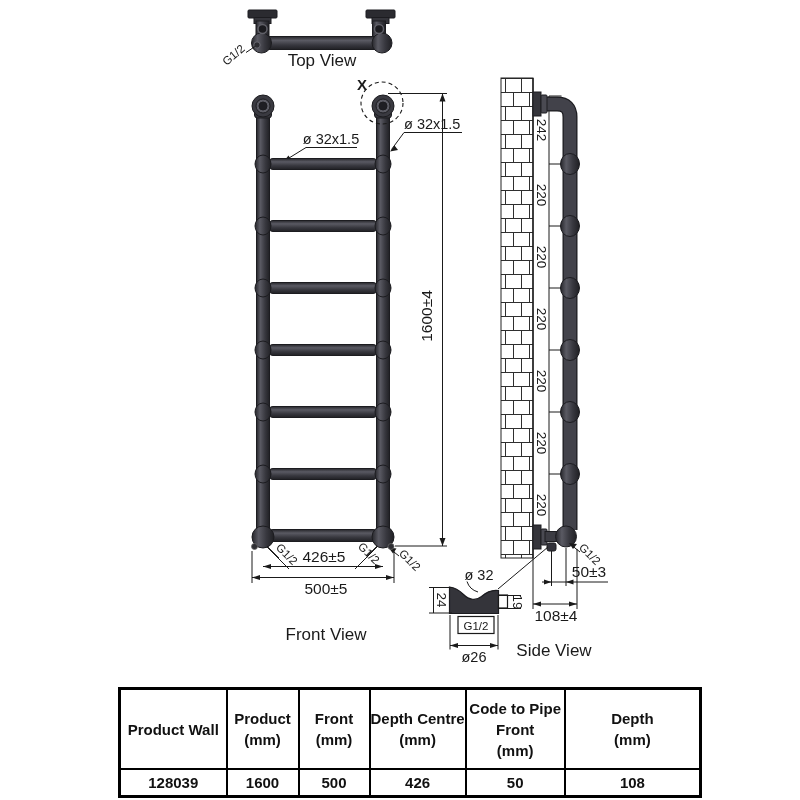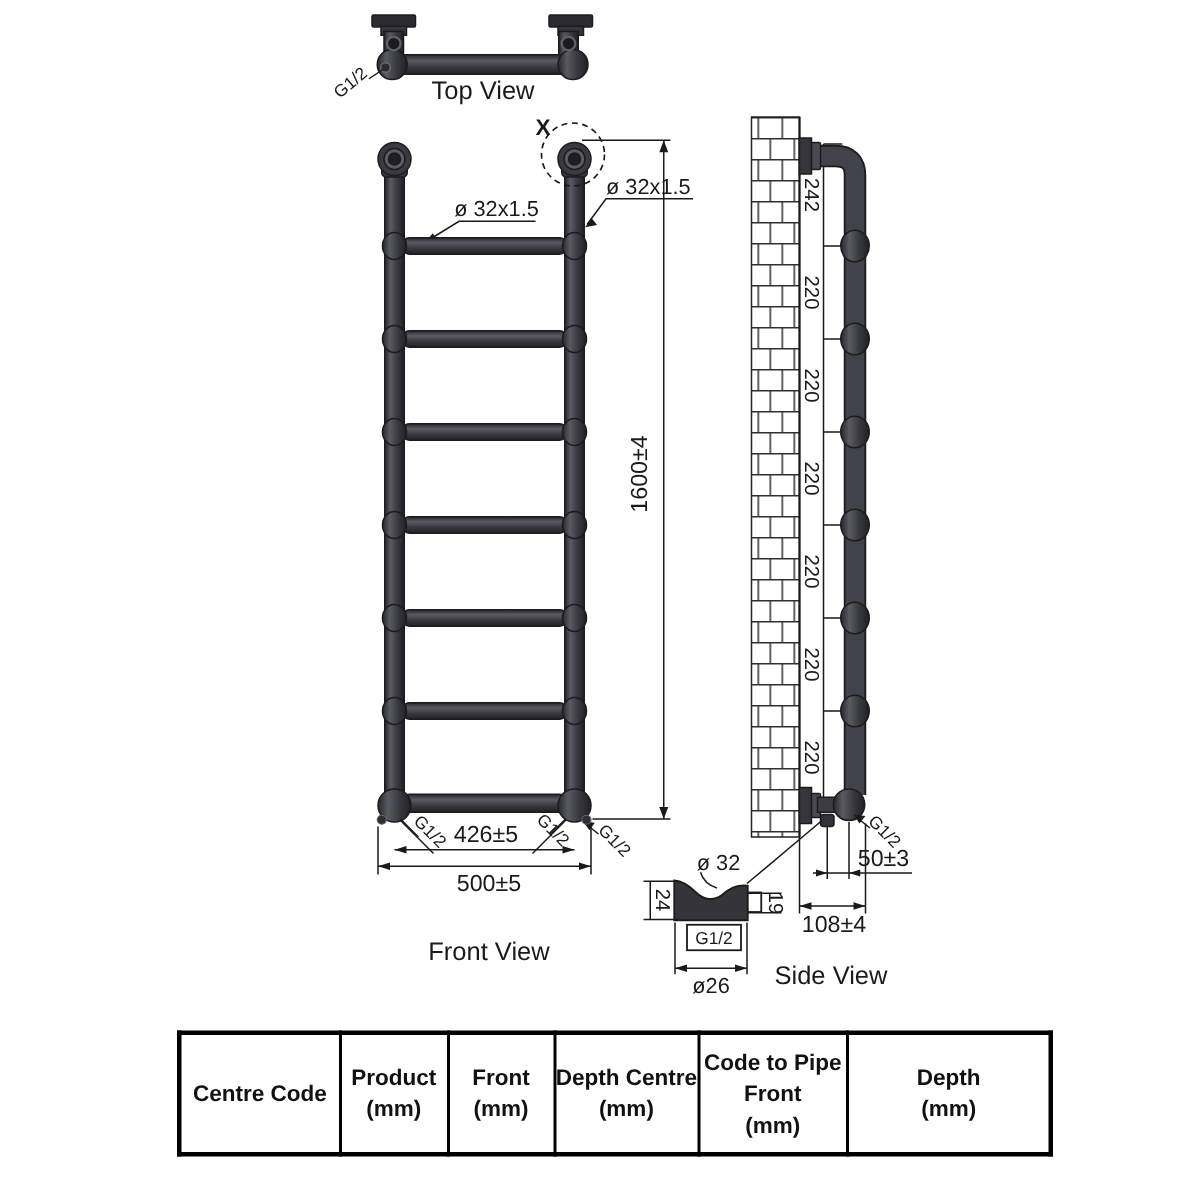--- a/index.html
+++ b/index.html
@@ -220,21 +220,21 @@
     <col style="width:107px">
         <col style="width:72px">
         <col style="width:71px">
     <col style="width:90px">
         <col style="width:99px">
         <col style="width:136px">
   </colgroup>
   <tbody>
   <tr>
     <th>
-      <span>Centre  Code</span>
+      <span>Product  Wall</span>
     </th>
     <th>
       <span>Product</span>
       <span>(mm)</span>
     </th>
     <th>
       <span>Front</span>
       <span>(mm)</span>
     </th>
     <th>
@@ -243,17 +243,25 @@
     </th>
     <th>
       <span>Code to Pipe</span>
       <span>Front</span>
       <span>(mm)</span>
     </th>
     <th>
       <span>Depth</span>
       <span>(mm)</span>
     </th>
+  </tr>
+  <tr>
+    <td>128039</td>
+    <td>1600</td>
+    <td>500</td>
+    <td>426</td>
+    <td>50</td>
+    <td>108</td>
   </tr>
   </tbody>
 </table>
 
 </div>
 
 </body></html>

